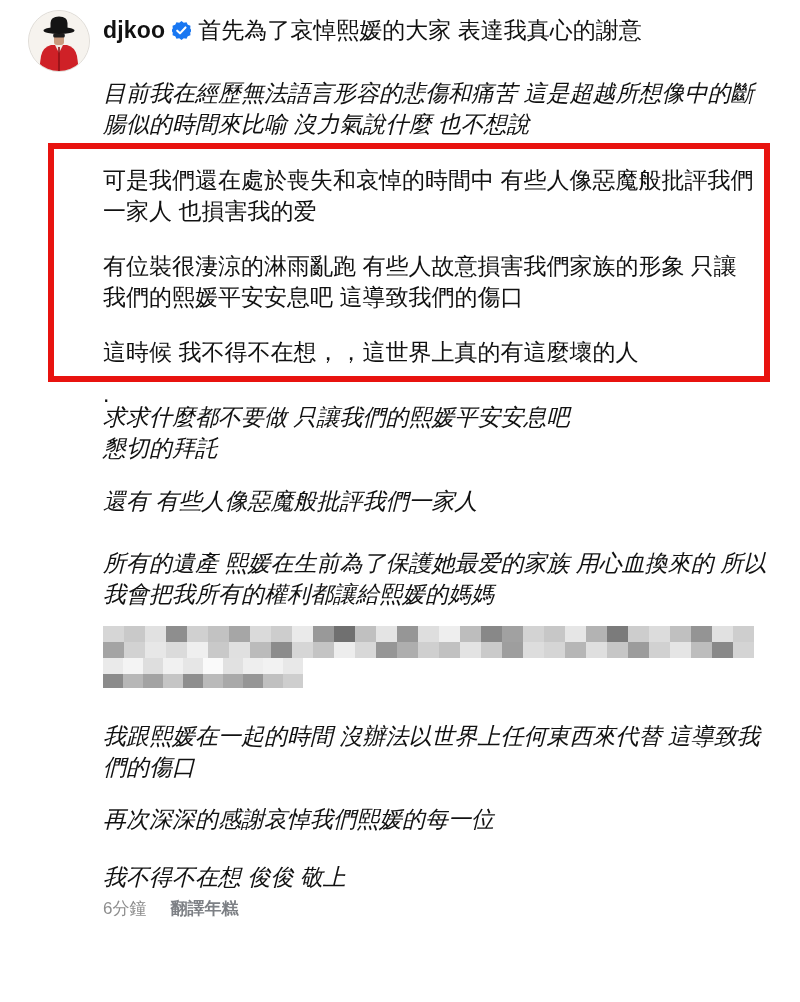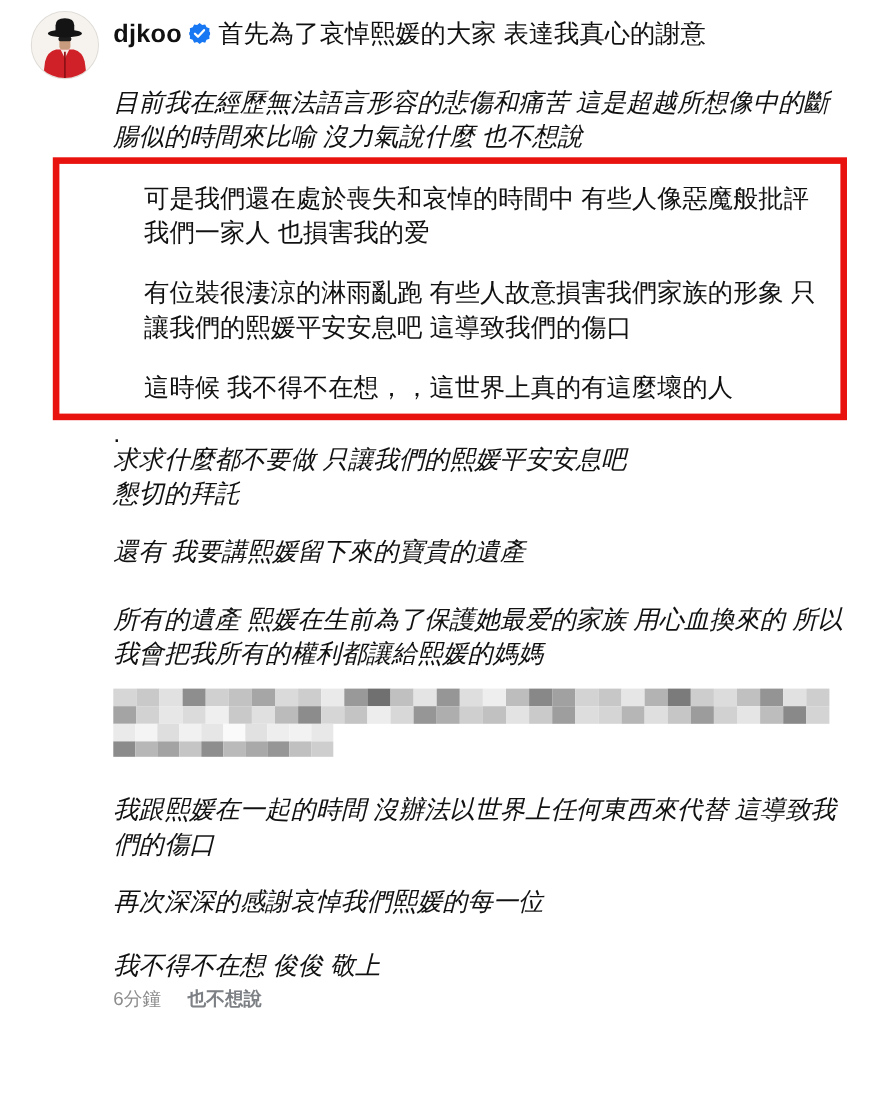--- a/index.html
+++ b/index.html
@@ -26,21 +26,21 @@
   .header-row{line-height:33px;}
   .username{font-weight:bold;letter-spacing:.2px;cursor:pointer;}
   .badge{display:inline-block;vertical-align:-2px;margin:0 7px 0 7px;}
   .para{margin-top:31px;font-style:italic;}
   .intro{margin-top:29px;}
   .hl-box{
     margin:3px 0 0 -55px;
     border:6px solid var(--highlight-border);
     padding:16px 8px 8px 49px;
   }
-  .hl-box p{margin-top:24px;margin-left:28px;}
+  .hl-box p{margin-top:24px;}
   .hl-box p:first-child{margin-top:0;}
   .dot-line{margin-top:4px;line-height:16px;font-size:23px;}
   .plea{margin-top:0;}
   .legacy-intro{margin-top:22px;}
   .legacy{margin-top:31px;}
   .mosaic{margin-top:16px;}
   .m-row{display:flex;}
   .m-cell{flex:none;}
   .p-time{margin-top:33px;}
   .p-protect{margin-top:22px;}
@@ -82,21 +82,21 @@
     <div class="hl-box">
       <p>可是我們還在處於喪失和哀悼的時間中 有些人像惡魔般批評我們一家人 也損害我的爱</p>
       <p>有位裝很淒涼的淋雨亂跑 有些人故意損害我們家族的形象 只讓我們的熙媛平安安息吧 這導致我們的傷口</p>
       <p>這時候 我不得不在想，，這世界上真的有這麼壞的人</p>
     </div>
 
     <p class="dot-line">.</p>
 
     <p class="para plea"><span>求求什麼都不要做 只讓我們的熙媛平安安息吧</span><br><span>懇切的拜託</span></p>
 
-    <p class="para legacy-intro">還有 我要講熙媛留下來的寶貴的遺產</p>
+    <p class="para legacy-intro">還有 有些人像惡魔般批評我們一家人</p>
 
     <p class="para legacy">所有的遺產 熙媛在生前為了保護她最爱的家族 用心血換來的 所以我會把我所有的權利都讓給熙媛的媽媽</p>
 
     <div class="mosaic">
         <div class="m-row" style="height: 16px;">
           <div class="m-cell" style="width: 21px; background: rgb(214, 214, 214);"></div>
           <div class="m-cell" style="width: 21px; background: rgb(201, 201, 201);"></div>
           <div class="m-cell" style="width: 21px; background: rgb(225, 225, 225);"></div>
           <div class="m-cell" style="width: 21px; background: rgb(142, 142, 142);"></div>
           <div class="m-cell" style="width: 21px; background: rgb(208, 208, 208);"></div>
@@ -187,17 +187,17 @@
       </div>
 
     <p class="para p-time">我跟熙媛在一起的時間 沒辦法以世界上任何東西來代替 這導致我們的傷口</p>
 
 
     <p class="para p-thanks">再次深深的感謝哀悼我們熙媛的每一位</p>
 
     <p class="para p-sign">我不得不在想 俊俊 敬上</p>
 
     <div class="footer">
-      <span class="timestamp">6分鐘</span><span class="translate">也不想說</span>
+      <span class="timestamp">6分鐘</span><span class="translate">翻譯年糕</span>
     </div>
 
   </div>
 </div>
 
 </body></html>

